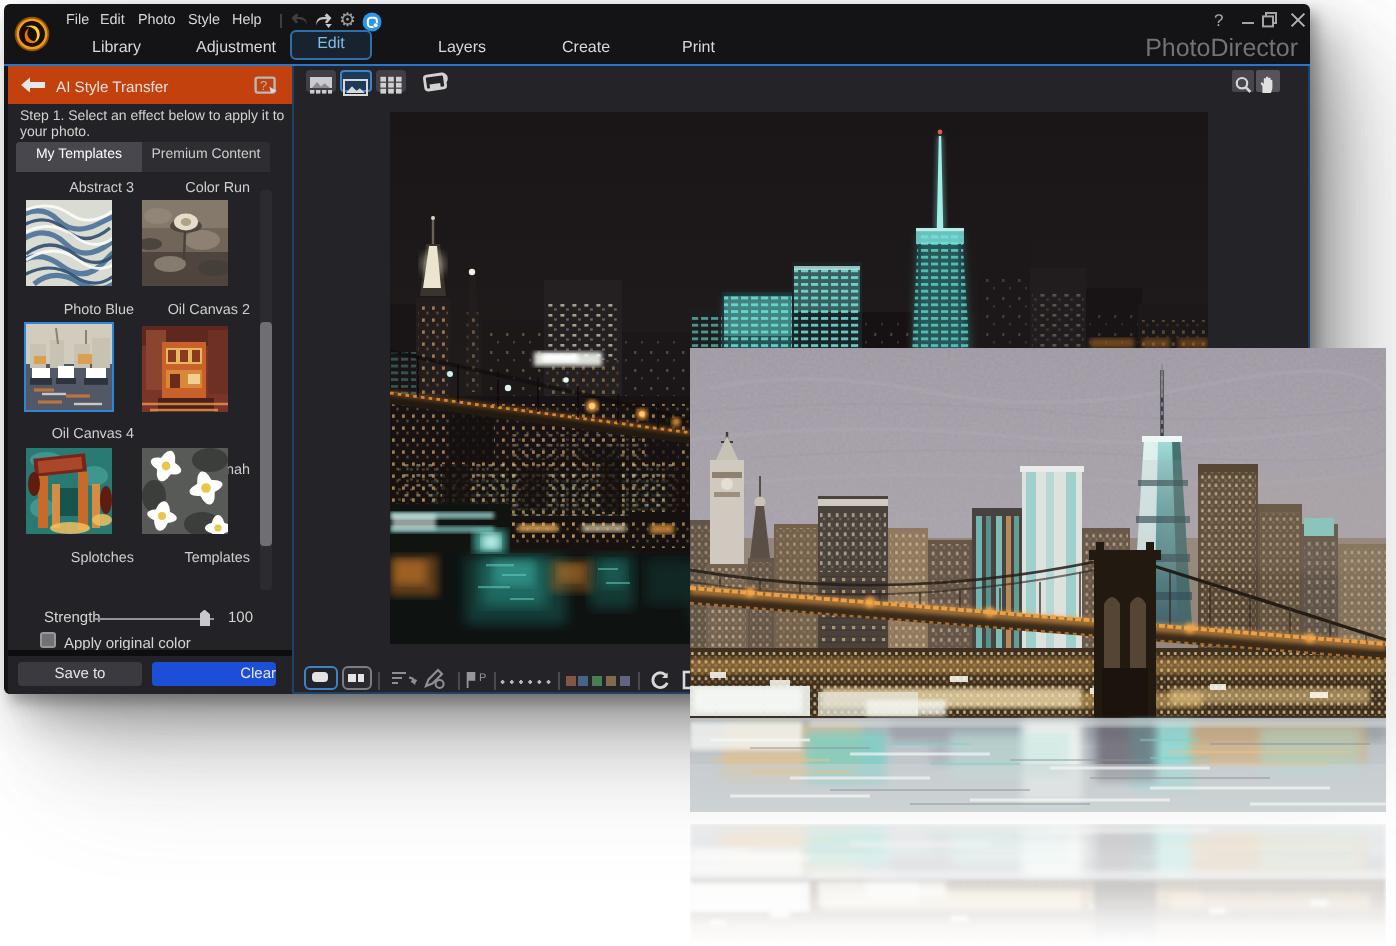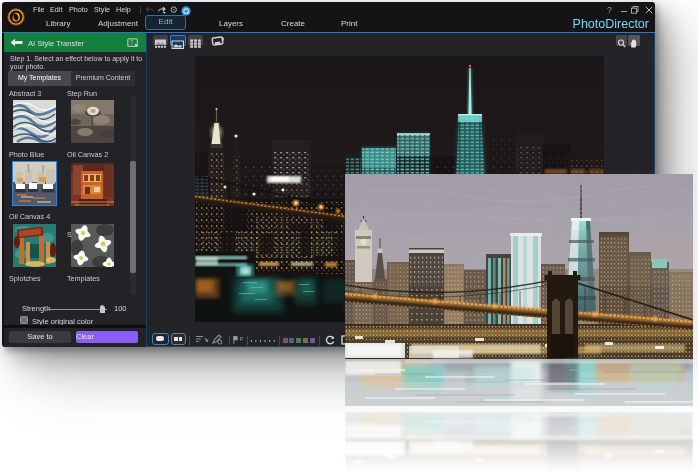--- a/index.html
+++ b/index.html
@@ -3,21 +3,21 @@
 <meta charset="utf-8">
 <style>
 html,body{margin:0;padding:0;background:#fff;}
 body{width:698px;height:473px;position:relative;overflow:hidden;font-family:"Liberation Sans",sans-serif;}
 .abs{position:absolute;}
 .win{position:absolute;left:2px;top:2px;width:653px;height:345px;background:#141417;border-radius:3px;
   box-shadow:3px 4px 7px rgba(60,60,60,.42), 10px 11px 20px rgba(70,70,70,.33), 20px 22px 40px rgba(80,80,80,.30), 32px 36px 62px rgba(100,100,100,.16);}
 .menu{position:absolute;top:3.2px;height:10px;font-size:7.2px;color:#d8d8d8;}
 .menu span{position:absolute;top:0;white-space:nowrap;}.tab{position:absolute;top:16.5px;font-size:8px;color:#d8d8d8;white-space:nowrap;}
 .thumb{position:absolute;width:43px;height:43px;overflow:hidden;}
-.tlabel{position:absolute;width:58px;text-align:left;font-size:7.2px;color:#cecece;white-space:nowrap;}
+.tlabel{position:absolute;width:58px;text-align:right;font-size:7.2px;color:#cecece;white-space:nowrap;}
 .sep{position:absolute;width:1px;height:9px;background:#4a4a4f;top:303px;}
 </style>
 </head>
 <body>
 <div class="win">
 
   <svg class="abs" style="left:5px;top:6px" width="18" height="18" viewBox="0 0 18 18">
     <circle cx="9" cy="9" r="8.4" fill="#180e04"></circle>
     <circle cx="9" cy="9" r="7.3" fill="none" stroke="#ef9c1c" stroke-width="1.7"></circle>
     <circle cx="9" cy="9" r="8.2" fill="none" stroke="#8a5208" stroke-width="0.9"></circle>
@@ -55,21 +55,21 @@
   <svg class="abs" style="left:642.5px;top:3.5px" width="8" height="8" viewBox="0 0 8 8">
     <path d="M0.8 0.8 L7.2 7.2 M7.2 0.8 L0.8 7.2" stroke="#b4b4b4" stroke-width="1"></path>
   </svg>
 
   <div class="tab" style="left:44px">Library</div>
   <div class="tab" style="left:96px">Adjustment</div>
   <div class="abs" style="left:143px;top:13px;width:39px;height:12.5px;border:1px solid #2f6fae;border-radius:3px;background:#17242f;text-align:center;font-size:8px;line-height:12.5px;color:#7fbde8">Edit</div>
   <div class="tab" style="left:217px">Layers</div>
   <div class="tab" style="left:279px">Create</div>
   <div class="tab" style="left:339px">Print</div>
-  <div class="abs" style="right:6px;top:15px;font-size:12.5px;color:#7dd3fc">PhotoDirector</div>
+  <div class="abs" style="right:6px;top:15px;font-size:12.5px;color:#737373">PhotoDirector</div>
 
   <div class="abs" style="left:0;top:29.6px;width:653px;height:1.6px;background:#2478cd"></div>
 
   <div class="abs" id="canvas" style="left:143.5px;top:31.2px;width:509px;height:313.8px;background:#232328;border-left:1.5px solid #1d4268;border-right:1.5px solid #1d4268;border-bottom:1.5px solid #1d4268;box-sizing:border-box;">
 
     <div class="abs" style="left:6px;top:2px;width:15px;height:11px;background:#3f3f45;border-radius:2px">
       <svg width="15" height="11" viewBox="0 0 15 11">
           <rect x="2" y="1.5" width="11" height="5.5" fill="#caccce"></rect>
           <path d="M3 7 l2.5-3 2 2.2 1.8-1.6 2.7 2.4z" fill="#8a8c8e"></path>
           <rect x="2" y="8" width="2.2" height="1.8" fill="#caccce"></rect>
@@ -326,37 +326,37 @@
     <svg class="abs" style="left:178.5px;top:301.5px" width="10" height="10" viewBox="0 0 10 10">
       <path d="M8.2 3 A3.7 3.7 0 1 0 8.6 6.4" fill="none" stroke="#d8d8d8" stroke-width="1.4"></path>
       <path d="M8.8 1.2 L8.8 4 6 4Z" fill="#d8d8d8"></path>
     </svg>
     <svg class="abs" style="left:194.5px;top:301.5px" width="10" height="10" viewBox="0 0 10 10">
       <rect x="1" y="1" width="8" height="8" fill="none" stroke="#d8d8d8" stroke-width="1.3"></rect>
     </svg>
   </div>
 
   <div class="abs" id="panel" style="left:2px;top:31.2px;width:141.5px;height:313.8px;background:#232327">
-    <div class="abs" style="left:0;top:0;width:141.5px;height:18.5px;background:#15803d">
+    <div class="abs" style="left:0;top:0;width:141.5px;height:18.5px;background:#c2410c">
       <svg class="abs" style="left:6px;top:4.5px" width="13" height="9" viewBox="0 0 13 9">
         <path d="M0.5 4.5 L5 0.8 5 3 12.5 3 12.5 6 5 6 5 8.2Z" fill="#e8e8e8"></path>
       </svg>
       <div class="abs" style="left:24px;top:5.5px;font-size:7.6px;color:#e0e0e0">AI Style Transfer</div>
       <svg class="abs" style="left:123px;top:4.5px" width="12" height="10" viewBox="0 0 12 10">
         <rect x="0.8" y="0.8" width="9.5" height="7.5" rx="1" fill="none" stroke="#b8b8b8" stroke-width="1.2"></rect>
         <text x="3" y="6.8" font-size="6.5" fill="#b8b8b8" font-family="Liberation Sans">?</text>
         <path d="M7.6 5.4 L11.4 7.4 8.6 8.6Z" fill="#d8d8d8"></path>
       </svg>
     </div>
     <div class="abs" style="left:6px;top:21.5px;width:134px;font-size:7px;line-height:8.2px;color:#d2d2d2">Step 1. Select an effect below to apply it to your photo.</div>
     <div class="abs" style="left:4px;top:38px;width:63px;height:14.5px;background:#47474d;border-radius:2px 0 0 0;text-align:center;font-size:7px;line-height:14.5px;color:#fff">My Templates</div>
     <div class="abs" style="left:67px;top:38px;width:64px;height:14.5px;background:#2d2d32;border-radius:0 2px 0 0;text-align:center;font-size:7px;line-height:14.5px;color:#cdcdcd">Premium Content</div>
 
     <div class="tlabel" style="left:5px;top:55.5px">Abstract 3</div>
-    <div class="tlabel" style="left:63px;top:55.5px">Step Run</div>
+    <div class="tlabel" style="left:63px;top:55.5px">Color Run</div>
     <div class="thumb" style="left:9px;top:67px"><svg width="43" height="43" viewBox="0 0 43 43">
           <rect width="43" height="43" fill="#d8dcd2"></rect>
 <g stroke="#53779c" stroke-width="2.6" fill="none" opacity=".95">
 <path d="M-3 8 Q8 2 16 10 T36 12 T50 6"></path>
             <path d="M-2 20 Q10 12 20 22 T44 20"></path>
 <path d="M-4 32 Q6 24 18 33 T40 30 T50 36"></path>
             <path d="M4 42 Q14 34 26 41 T46 40"></path>
           </g>
 <g stroke="#2e4f70" stroke-width="1.6" fill="none" opacity=".9">
 <path d="M-2 13 Q10 6 20 15 T42 14"></path>
@@ -504,25 +504,25 @@
     <div class="abs" style="left:126px;top:62px;width:5.5px;height:200px;background:#2b2b30;border-radius:2px"></div>
     <div class="abs" style="left:126px;top:128px;width:5.5px;height:112px;background:#6e6e74;border-radius:2px"></div>
 
     <div class="abs" style="left:18px;top:271px;font-size:7.5px;color:#d4d4d4">Strength</div>
     <div class="abs" style="left:43px;top:275.8px;width:60px;height:1.3px;background:#93939a"></div>
     <div class="abs" style="left:95.5px;top:271.5px;width:5.5px;height:8.5px;background:#c9c9cd;clip-path:polygon(0 28%,50% 0,100% 28%,100% 100%,0 100%)"></div>
     <div class="abs" style="left:110px;top:271px;font-size:7.5px;color:#d4d4d4">100</div>
 
     <div class="abs" style="left:0;top:282px;width:141.5px;height:9.6px;overflow:hidden">
       <div class="abs" style="left:16px;top:1px;width:7.5px;height:7.5px;border:1px solid #97979c;border-radius:1.5px;background:#717176;box-sizing:border-box"></div>
-      <div class="abs" style="left:28px;top:1.5px;font-size:7.5px;color:#d4d4d4">Style original color</div>
+      <div class="abs" style="left:28px;top:1.5px;font-size:7.5px;color:#d4d4d4">Apply original color</div>
     </div>
     <div class="abs" style="left:0;top:291.6px;width:141.5px;height:3px;background:#0e0e11"></div>
     <div class="abs" style="left:5px;top:298px;width:62px;height:12px;background:#3a3a40;border-radius:2px;text-align:center;font-size:7.5px;line-height:12px;color:#e6e6e6">Save to</div>
-    <div class="abs" style="left:72px;top:298px;width:62px;height:12px;background:#8b5cf6;border-radius:2px;text-align:left;font-size:7.5px;line-height:12px;color:#e6e6e6">Clear</div>
+    <div class="abs" style="left:72px;top:298px;width:62px;height:12px;background:#1d4ed8;border-radius:2px;text-align:right;font-size:7.5px;line-height:12px;color:#e6e6e6">Clear</div>
   </div>
 </div>
 
 <div class="abs" style="left:345px;top:174px;width:348px;height:232px;">
   <svg width="348" height="232" viewBox="0 0 348 232">
       <use href="#painting"></use>
     </svg>
 </div>
 <div class="abs" style="left:345px;top:412px;width:348px;height:61px;overflow:hidden;opacity:.5;filter:blur(1.1px);
      -webkit-mask-image:linear-gradient(to bottom,rgba(0,0,0,.8),rgba(0,0,0,.5) 45%,rgba(0,0,0,.15) 80%,rgba(0,0,0,0) 100%);mask-image:linear-gradient(to bottom,rgba(0,0,0,.8),rgba(0,0,0,.5) 45%,rgba(0,0,0,.15) 80%,rgba(0,0,0,0) 100%);">

